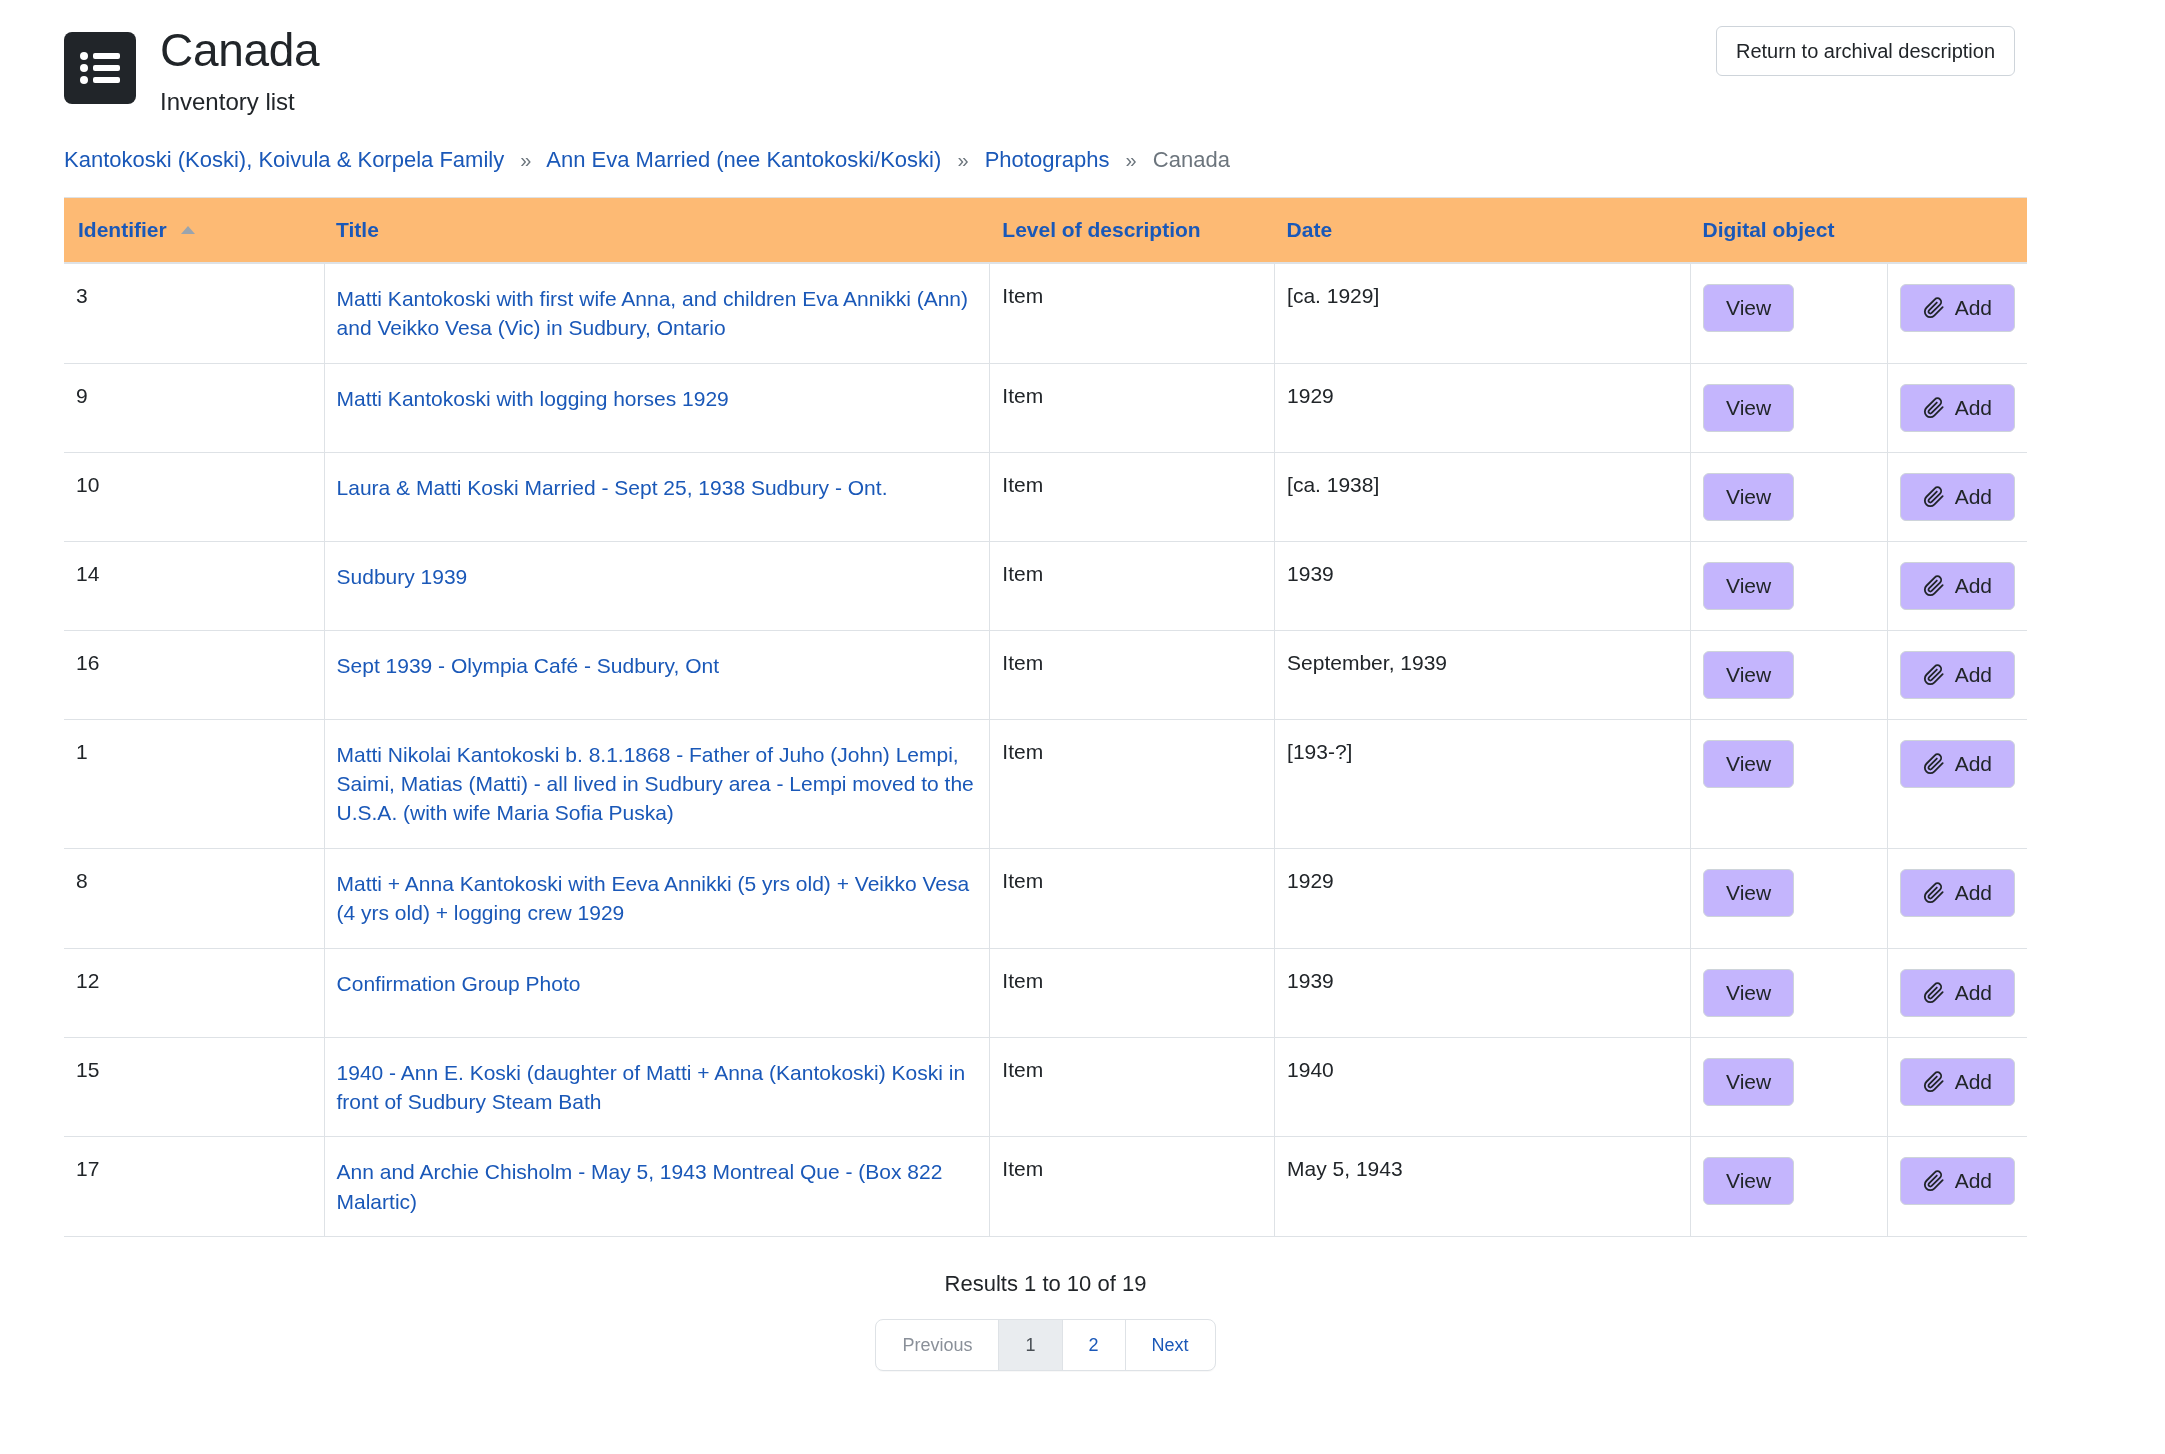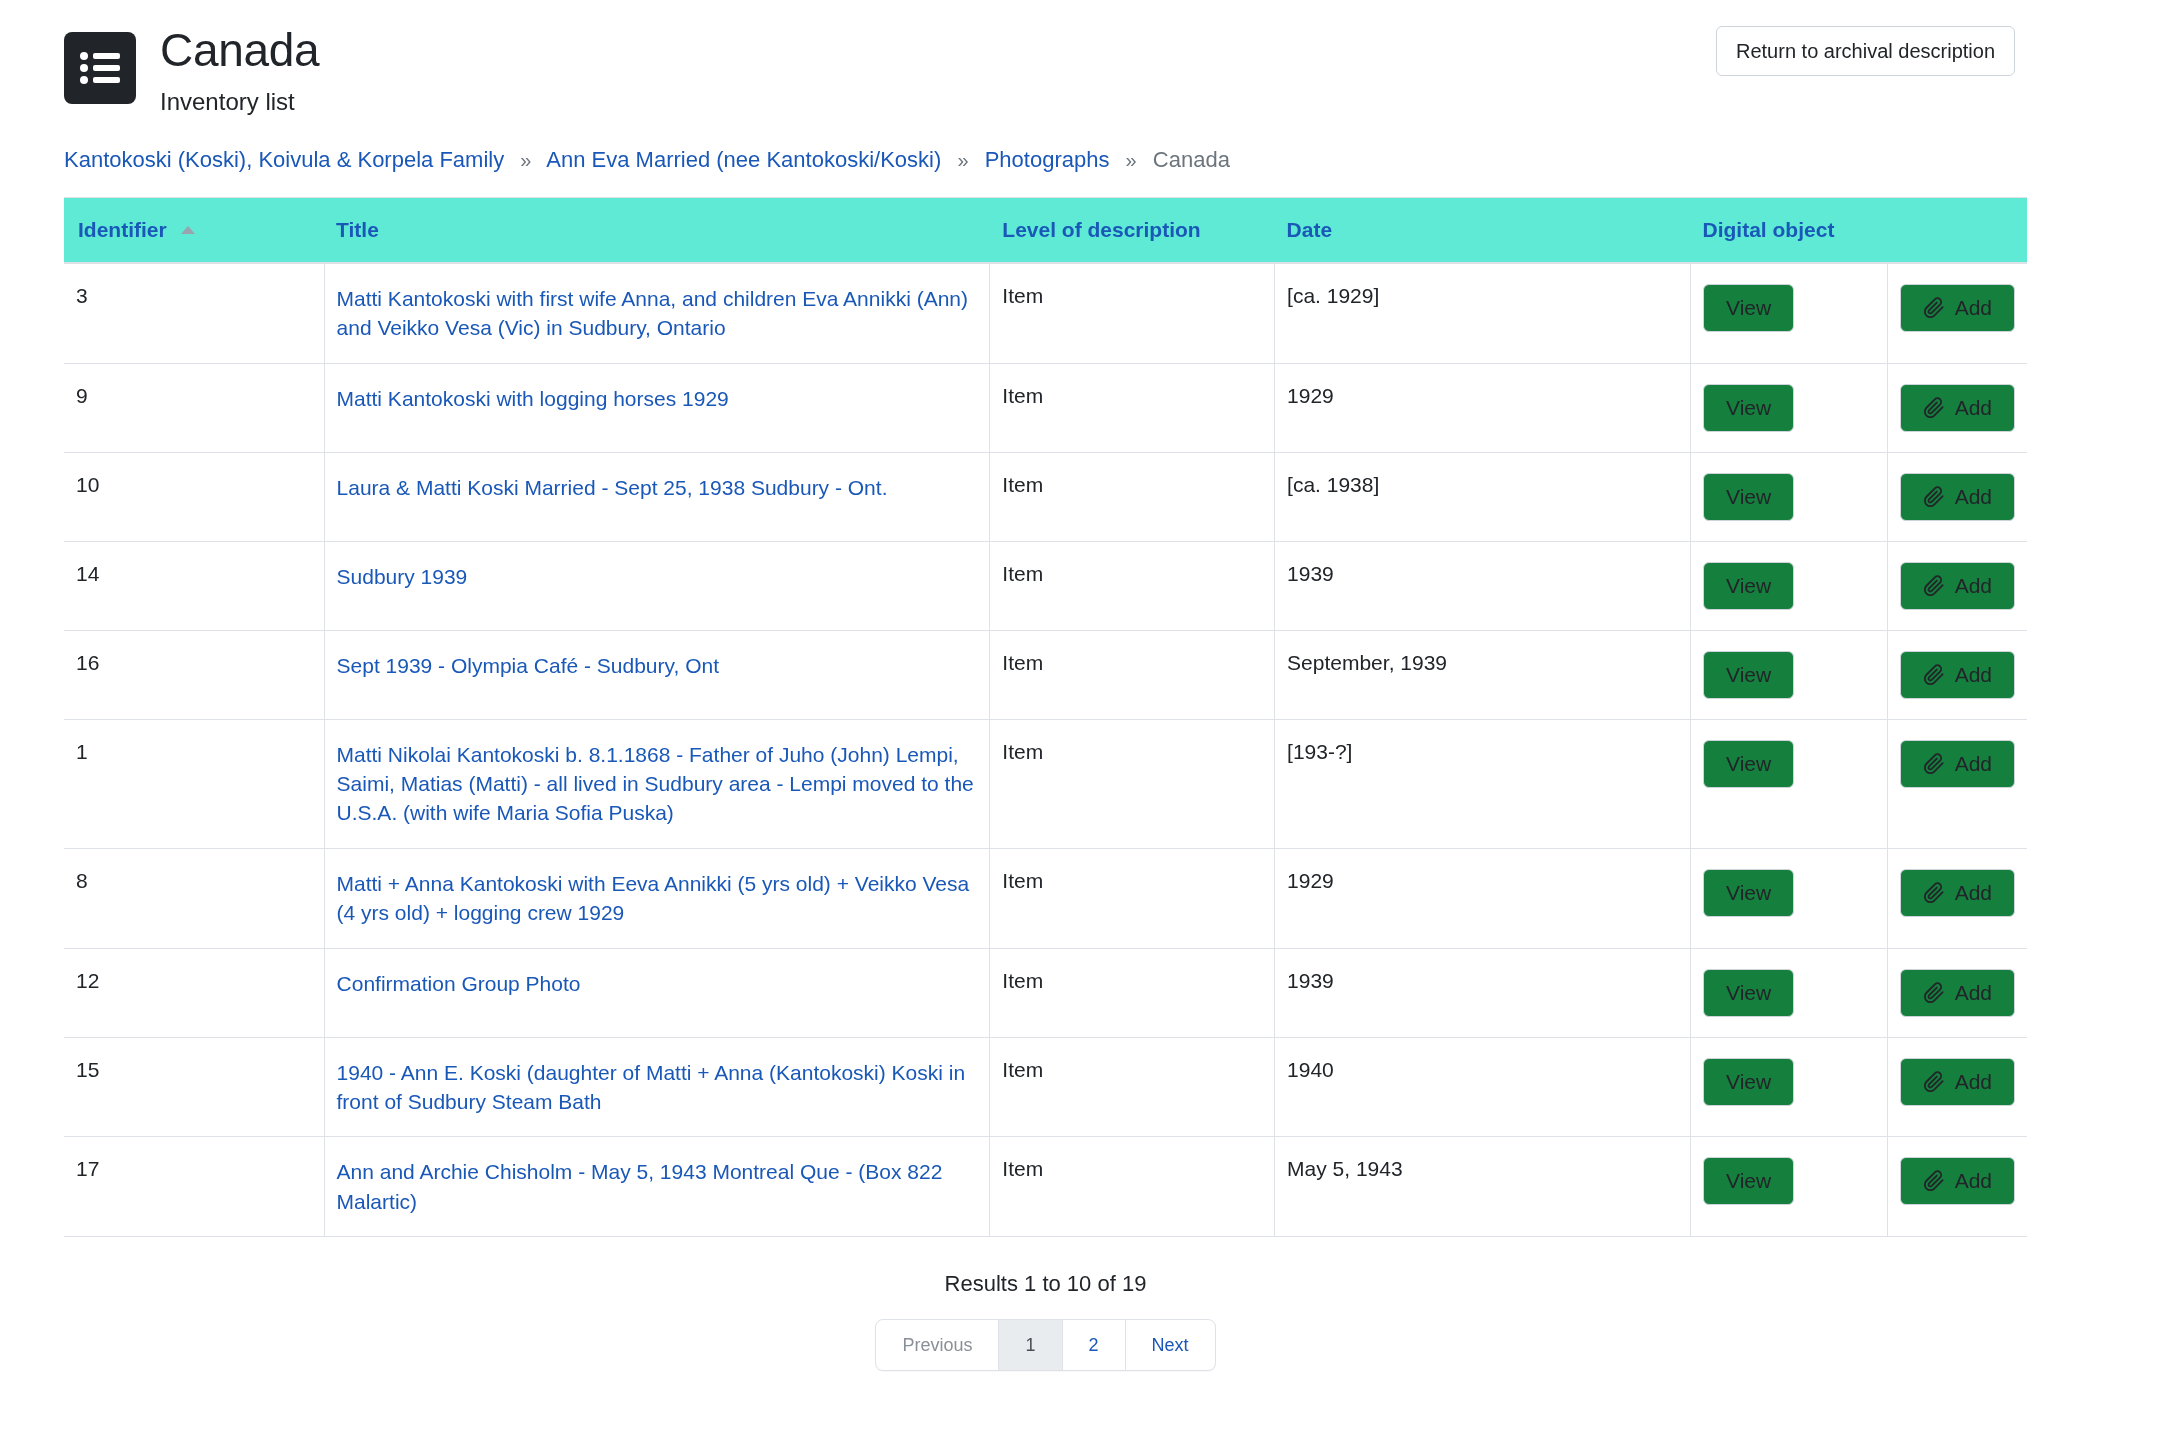--- a/index.html
+++ b/index.html
@@ -101,21 +101,21 @@
     font-size: 21px;
   }
   table.inv thead th {
     text-align: left;
     font-weight: 700;
     color: #1a58b8;
     padding: 20px 12px 20px 12px;
     border-bottom: 2px solid #dee2e6;
     vertical-align: middle;
     white-space: nowrap;
-    background: #5eead4;
+    background: #fdba74;
   }
   table.inv thead th.th-ident { padding-left: 14px; }
   table.inv tbody td {
     padding: 20px 12px;
     border-bottom: 1px solid #dee2e6;
     border-right: 1px solid #dee2e6;
     vertical-align: top;
     color: #212529;
   }
   table.inv tbody tr td:last-child { border-right: none; }
@@ -150,21 +150,21 @@
     border-left: 7px solid transparent;
     border-right: 7px solid transparent;
     border-bottom: 8px solid #9aa4ae;
     vertical-align: 3px;
   }
 
   .btn-view, .btn-add {
     display: inline-flex;
     align-items: center;
     gap: 10px;
-    background: #15803d;
+    background: #c4b5fd;
     border: 1px solid #ced4da;
     border-radius: 6px;
     font-size: 21px;
     color: #212529;
     padding: 11px 22px;
     cursor: pointer;
     font-family: "Liberation Sans", sans-serif;
     white-space: nowrap;
   }
   .c-do, .c-add { vertical-align: middle; }

